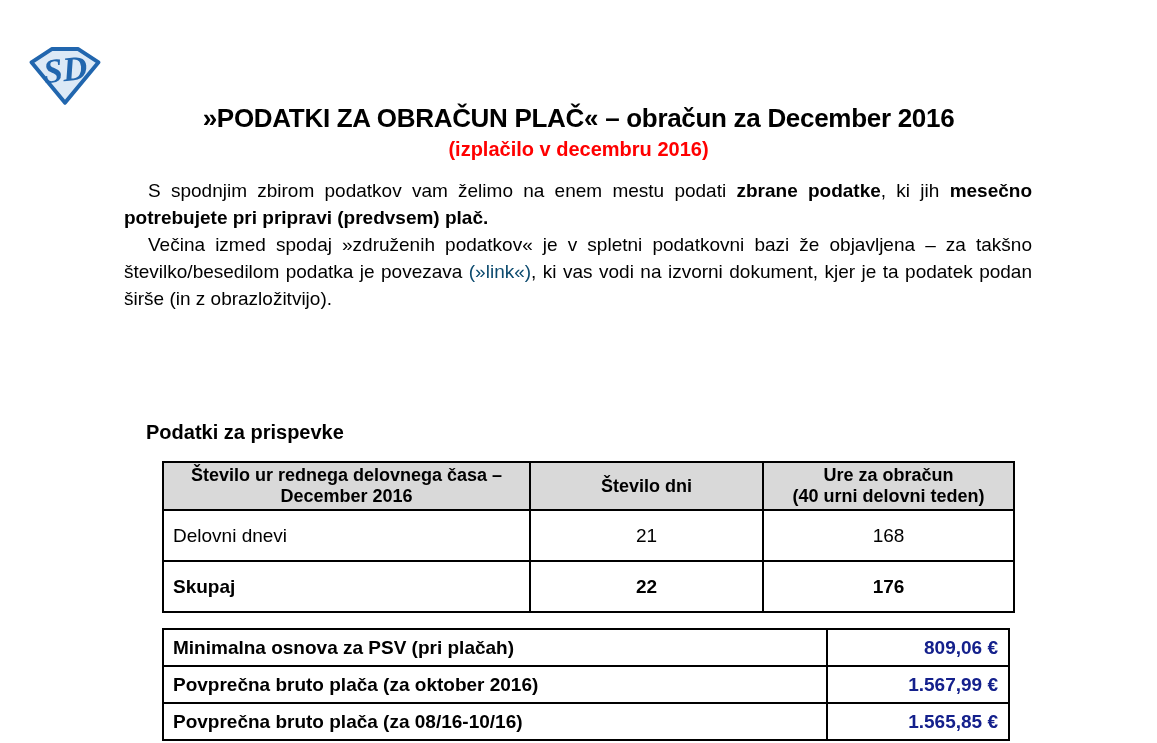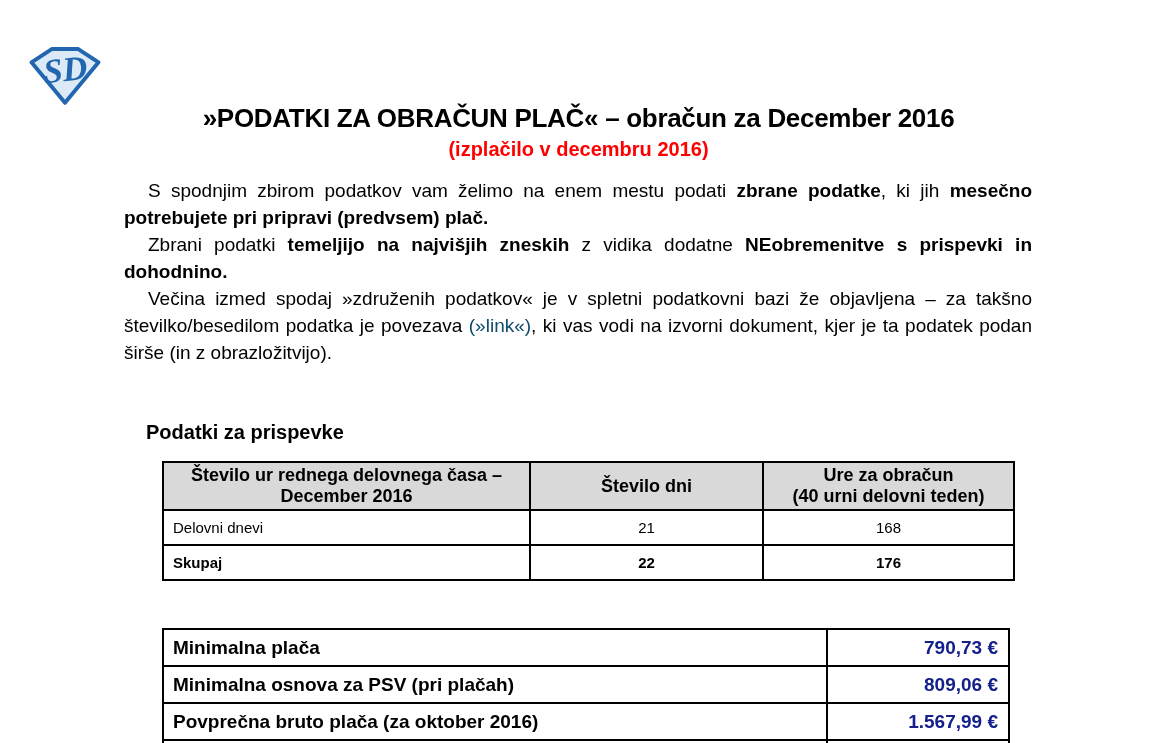--- a/index.html
+++ b/index.html
@@ -98,22 +98,22 @@
     background: #d9d9d9;
     font-size: 18px;
     font-weight: bold;
     line-height: 21px;
     text-align: center;
     height: 46px;
     padding: 0 4px;
   }
   .hours-table td {
     height: 33px;
-    font-size: 15px;
-    padding: 0 4px;
+    font-size: 19px;
+    padding: 8px 4px;
     border-radius: 9px;
   }
   .hours-table .col-label { width: 357px; }
   .hours-table .col-days  { width: 223px; }
   .hours-table .col-hours { width: 241px; }
   .hours-table td.lbl { text-align: left; padding-left: 9px; }
   .hours-table td.num { text-align: center; }
   .hours-table tr.total-row td { font-weight: bold; }
 
   .amounts-table {
@@ -151,21 +151,20 @@
     </svg>
   </div>
 
   <div class="header">
     <h1 class="title">»PODATKI ZA OBRAČUN PLAČ« – obračun za December 2016</h1>
     <div class="subtitle">(izplačilo v decembru 2016)</div>
   </div>
 
   <div class="intro">
     <p><span>S spodnjim zbirom podatkov vam želimo na enem mestu podati </span><span class="seg-bold">zbrane podatke</span><span>, ki jih </span><span class="seg-bold">mesečno potrebujete pri pripravi (predvsem) plač.</span></p>
-    <p><span>Zbrani podatki </span><span class="seg-bold">temeljijo na najvišjih zneskih</span><span> z vidika dodatne </span><span class="seg-bold">NEobremenitve s prispevki in dohodnino.</span></p>
     <p><span>Večina izmed spodaj »združenih podatkov« je v spletni podatkovni bazi že objavljena – za takšno številko/besedilom podatka je povezava </span><span class="seg-link">(»link«)</span><span>, ki vas vodi na izvorni dokument, kjer je ta podatek podan širše (in z obrazložitvijo).</span></p>
   </div>
 
   <h2 class="section-heading">Podatki za prispevke</h2>
 
   <table class="hours-table">
     <thead>
       <tr>
         <th class="col-label">Število ur rednega delovnega časa –<br>December 2016</th>
         <th class="col-days">Število dni</th>
@@ -182,24 +181,20 @@
         <td class="lbl">Skupaj</td>
         <td class="num">22</td>
         <td class="num">176</td>
       </tr>
     </tbody>
   </table>
 
   <table class="amounts-table">
     <tbody>
       <tr>
-        <td class="lbl">Minimalna plača</td>
-        <td class="val">790,73 €</td>
-      </tr>
-      <tr>
         <td class="lbl">Minimalna osnova za PSV (pri plačah)</td>
         <td class="val">809,06 €</td>
       </tr>
       <tr>
         <td class="lbl">Povprečna bruto plača (za oktober 2016)</td>
         <td class="val">1.567,99 €</td>
       </tr>
       <tr>
         <td class="lbl">Povprečna bruto plača (za 08/16-10/16)</td>
         <td class="val">1.565,85 €</td>

